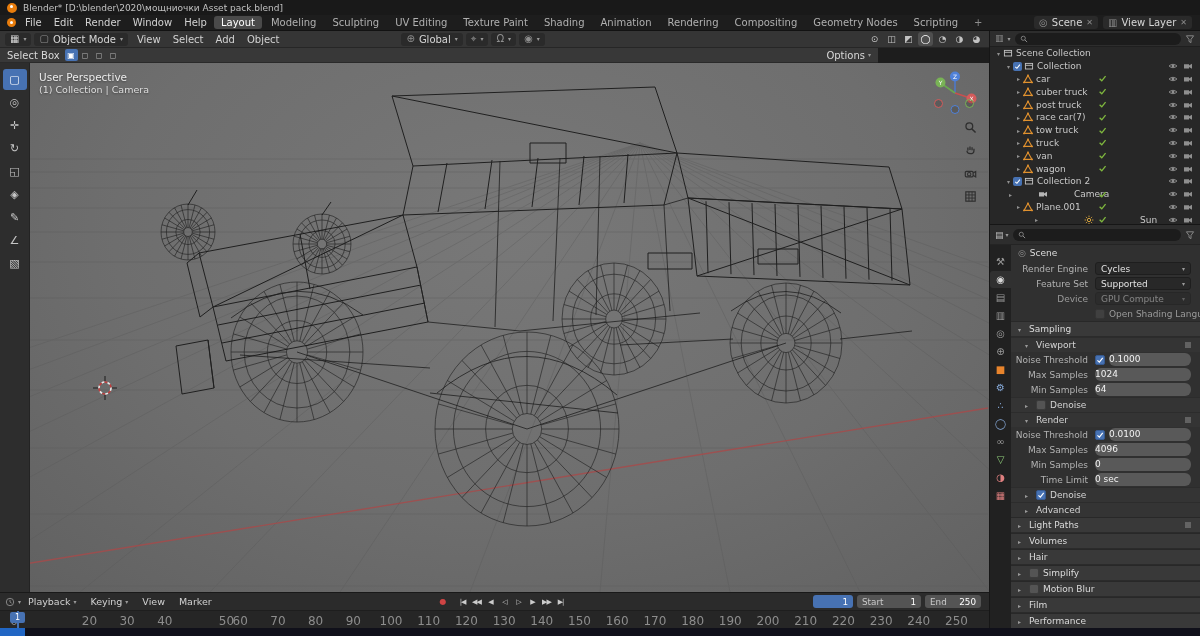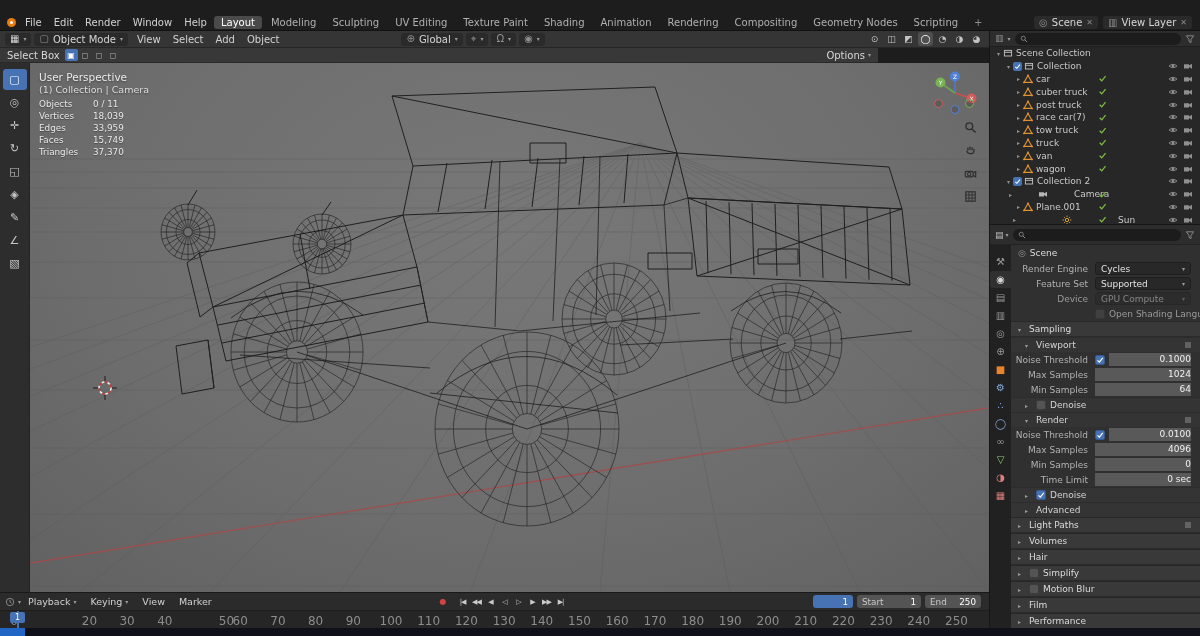--- a/index.html
+++ b/index.html
@@ -81,21 +81,21 @@
   .pe-edicon{display:flex;align-items:center;gap:2px;color:#bdbdbd;font-size:9px}
   #prop-tabs{position:absolute;left:0;top:20px;bottom:0;width:21px;background:#212121;display:flex;flex-direction:column;align-items:center;padding-top:8px;gap:1px}
   .ptab{width:21px;height:17px;display:flex;align-items:center;justify-content:center;font-size:10px}
   .ptab.active{background:#303030;border-radius:3px 0 0 3px}
   #prop-main{position:absolute;left:21px;top:20px;right:0;bottom:0;font-size:9px}
   .pcrumb{height:16px;display:flex;align-items:center;gap:4px;padding:0 7px;color:#dcdcdc}
   .prow{height:15px;display:flex;align-items:center;padding-right:9px}
   .plabel{width:84px;text-align:right;padding-right:7px;color:#b2b2b2;flex:none;white-space:nowrap}
   .vrow{flex:1;display:flex;align-items:center;gap:4px;min-width:0}
   .pdrop{flex:1;height:13px;background:#282828;border:1px solid #1e1e1e;border-radius:3px;display:flex;align-items:center;gap:4px;padding:0 5px;color:#e2e2e2;white-space:nowrap}
-  .pval{flex:1;height:13px;background:#595959;border-radius:0;text-align:right;line-height:13px;color:#f2f2f2}
+  .pval{flex:1;height:13px;background:#595959;border-radius:6px;text-align:left;line-height:13px;color:#f2f2f2}
   .dim{opacity:.45}
   .dimtext{color:#9a9a9a;white-space:nowrap}
   .cbx{width:10px;height:10px;border-radius:2px;background:#545454;border:1px solid #3b3b3b;display:inline-flex;align-items:center;justify-content:center;flex:none}
   .cbx .ic{width:8px;height:8px;color:#fff;visibility:hidden}
   .cbx.on{background:#4772b3;border-color:#36598f}
   .cbx.on .ic{visibility:visible}
   .phead{height:16px;display:flex;align-items:center;gap:4px;padding:0 7px;background:#393939;border-top:1px solid #282828;border-bottom:1px solid #2b2b2b;color:#dcdcdc;white-space:nowrap}
   .psub{height:15px;display:flex;align-items:center;gap:4px;padding:0 7px 0 14px;background:#343434;border-top:1px solid #2c2c2c;color:#d4d4d4;white-space:nowrap}
   .parrow{font-size:6px;color:#9a9a9a;width:7px}
   
@@ -158,20 +158,24 @@
     <symbol id="sym-cambody" viewBox="0 0 10 10">
         <rect x="1" y="3.4" width="6" height="4.2" rx=".8" fill="none" stroke="currentColor" stroke-width=".9"></rect>
         <circle cx="4" cy="5.5" r="1.3" fill="none" stroke="currentColor" stroke-width=".8"></circle>
         <path d="M7 4.6 L9 3.4 V7.6 L7 6.4" fill="none" stroke="currentColor" stroke-width=".9"></path>
       </symbol>
   </defs>
 </svg>
 
 <div id="app">
 
+  <div id="titlebar">
+    <span class="logo"></span>
+    <span>Blender*  [D:\blender\2020\мощниочки Asset pack.blend]</span>
+  </div>
 
   <div id="menubar">
     <span class="logo" style="width:9px;height:9px;margin:0 3px"></span>
     <div id="mb-menus" style="display:flex;height:100%">
         <div class="menu-item">File</div>
         <div class="menu-item">Edit</div>
         <div class="menu-item">Render</div>
         <div class="menu-item">Window</div>
         <div class="menu-item">Help</div>
       </div>
@@ -507,32 +511,20 @@
         <div class="tool-btn">✛</div>
         <div class="tool-btn">↻</div>
         <div class="tool-btn">◱</div>
         <div class="tool-btn">◈</div>
         <div class="tool-btn">✎</div>
         <div class="tool-btn">∠</div>
         <div class="tool-btn">▧</div>
       </div>
     <div id="vp-persp">User Perspective</div>
     <div id="vp-ctx">(1) Collection | Camera</div>
-    <div id="vp-stats">
-        <div class="stat-label">Objects</div>
-        <div class="stat-value">0 / 11</div>
-        <div class="stat-label">Vertices</div>
-        <div class="stat-value">18,039</div>
-        <div class="stat-label">Edges</div>
-        <div class="stat-value">33,959</div>
-        <div class="stat-label">Faces</div>
-        <div class="stat-value">15,749</div>
-        <div class="stat-label">Triangles</div>
-        <div class="stat-value">37,370</div>
-      </div>
 
     <svg width="54" height="54" style="position:absolute;left:928px;top:3px">
       <line x1="27" y1="27" x2="27" y2="12" stroke="#4e79c8" stroke-width="1.6"></line>
       <line x1="27" y1="27" x2="42" y2="32" stroke="#c85050" stroke-width="1.6"></line>
       <line x1="27" y1="27" x2="14" y2="18" stroke="#6aa84f" stroke-width="1.6"></line>
       <circle cx="27" cy="10.5" r="5" fill="#5081d8"></circle>
       <text x="27" y="12.8" font-size="6" fill="#fff" text-anchor="middle">Z</text>
       <circle cx="43.5" cy="32.5" r="5" fill="#d45b5b"></circle>
       <text x="43.5" y="34.8" font-size="6" fill="#fff" text-anchor="middle">X</text>
       <circle cx="12.5" cy="16.5" r="5" fill="#79b356"></circle>
@@ -848,21 +840,21 @@
           <svg class="ic c-green ol-green">
             <use href="#sym-check"></use>
           </svg>
           <svg class="ic c-dim ol-eye">
             <use href="#sym-eye"></use>
           </svg>
           <svg class="ic c-dim ol-cam">
             <use href="#sym-cam"></use>
           </svg>
         </div>
-        <div class="ol-row" style="padding-left: 20px; gap: 43px;">
+        <div class="ol-row" style="padding-left: 42px; gap: 43px;">
           <div class="ol-arrow">▸</div>
           <svg class="ic c-sun">
             <use href="#sym-sun"></use>
           </svg>
           <div class="ol-label">Sun</div>
           <svg class="ic c-green ol-green">
             <use href="#sym-check"></use>
           </svg>
           <svg class="ic c-dim ol-eye">
             <use href="#sym-eye"></use>

